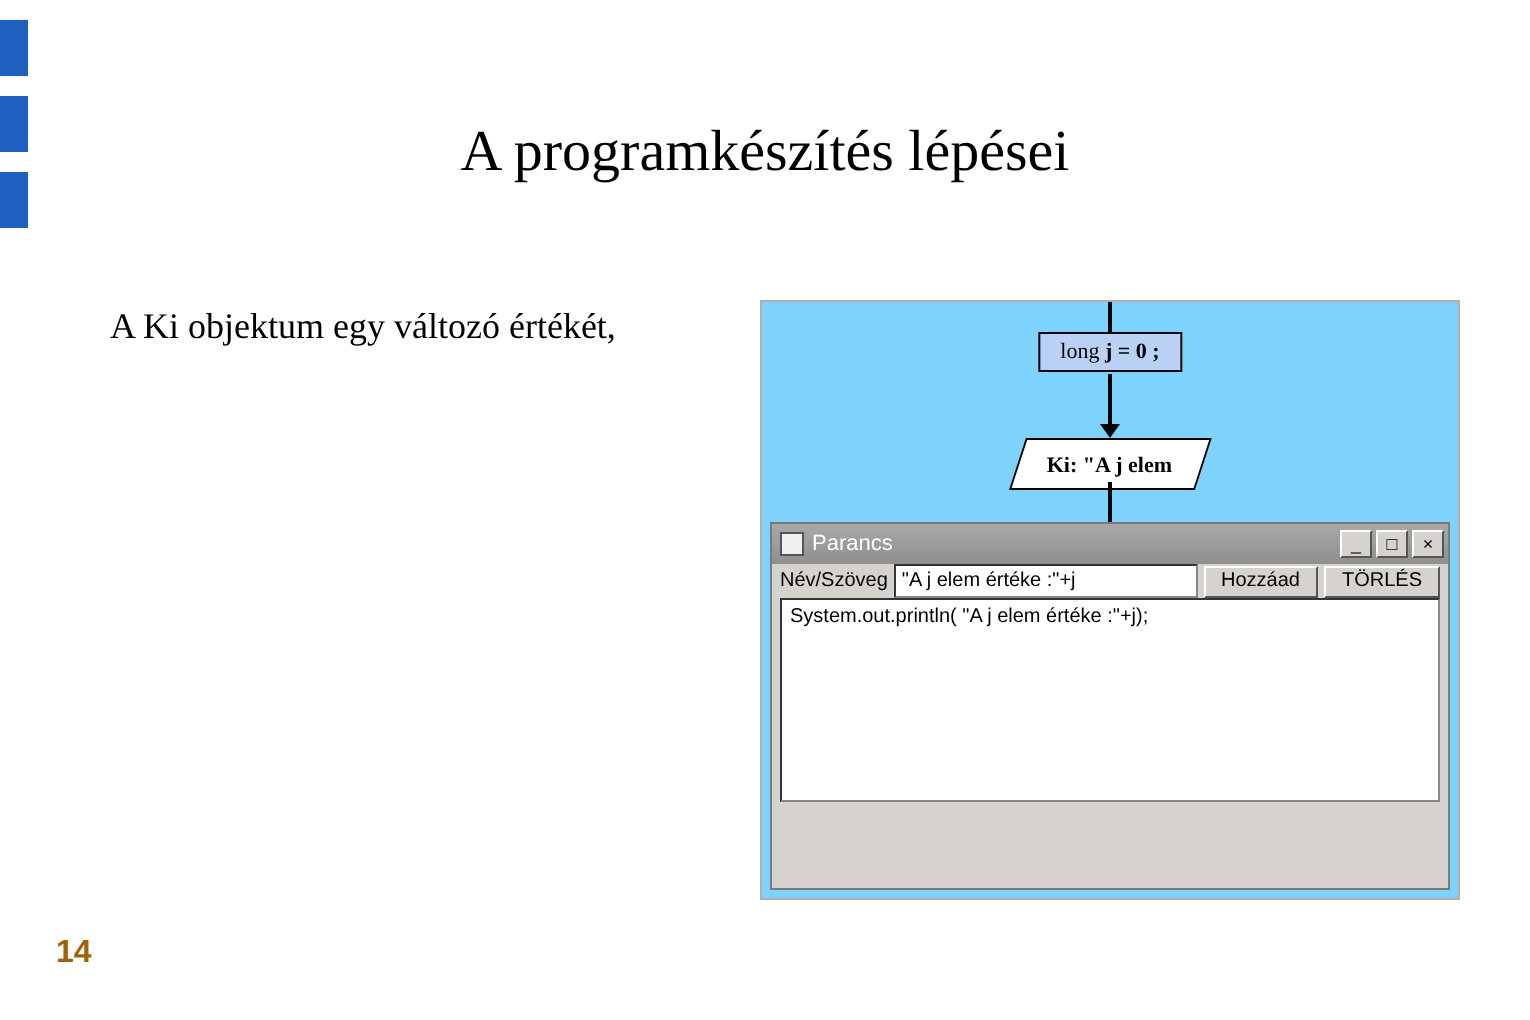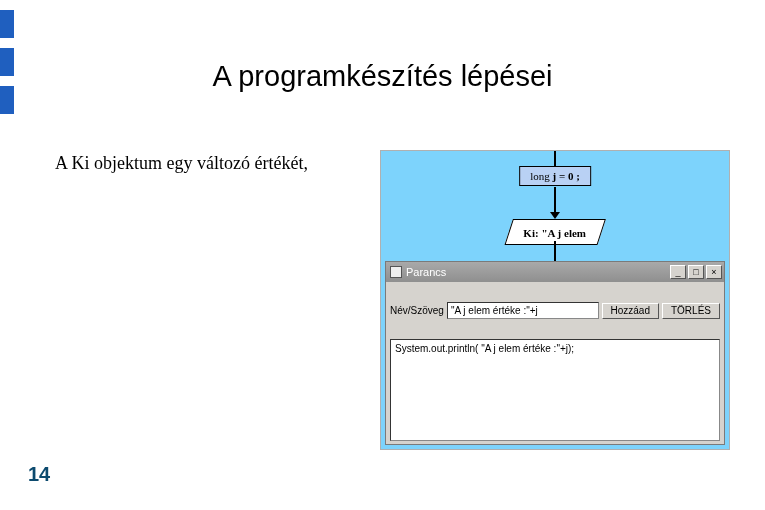--- a/index.html
+++ b/index.html
@@ -20,43 +20,43 @@
 
   .title {
     position: absolute;
     top: 60px;
     left: 0;
     width: 100%;
     text-align: center;
     font-size: 29px;
     font-weight: 400;
     color: #000;
-    font-family: Liberation Sans, sans-serif;
+    font-family: Liberation Serif, serif;
   }
 
   .body-text {
     position: absolute;
     top: 152px;
     left: 55px;
     width: 295px;
     font-size: 18px;
     line-height: 1.25;
     color: #000;
     font-family: Liberation Serif, serif;
     text-align: justify;
   }
   .body-text .indent { display: block; padding-left: 24px; text-align: justify; }
 
   .page-num {
     position: absolute;
     bottom: 24px;
     left: 28px;
-    font-size: 20px;
+    font-size: 16px;
     font-weight: bold;
-    color: #0c4a6e;
+    color: #a16207;
   }
 
   
   .figure {
     position: absolute;
     top: 150px;
     right: 35px;
     width: 350px;
     height: 300px;
     background: #7dd3fc;
@@ -108,21 +108,21 @@
   .tb-btn {
     width: 16px; height: 14px; background: #d6d3ce;
     border-top: 1px solid #fff; border-left: 1px solid #fff;
     border-right: 1px solid #555; border-bottom: 1px solid #555;
     font-size: 9px; display: flex; align-items: center; justify-content: center;
     font-family: Arial, sans-serif;
   }
 
   .form-row {
     display: flex; align-items: center; gap: 3px;
-    padding: 20px 4px;
+    padding: 0 4px;
   }
   .lbl { font-size: 10px; color: #000; }
   .txt-input {
     background: #fff; border: 1px inset #888;
     font-size: 10px; padding: 2px 3px; height: 17px;
     font-family: Arial, sans-serif; flex: 1 1 auto; min-width: 0;
   }
   .btn {
     background: #d6d3ce;
     border-top: 1px solid #fff; border-left: 1px solid #fff;

